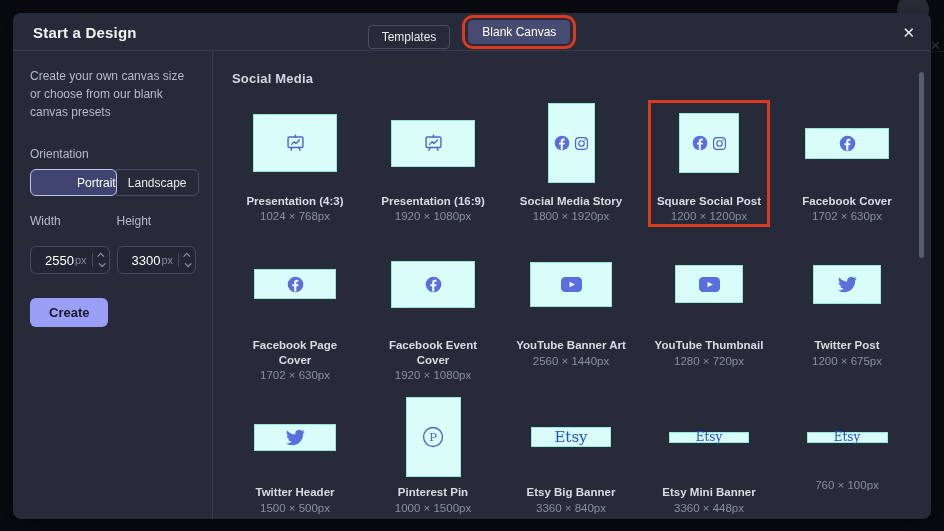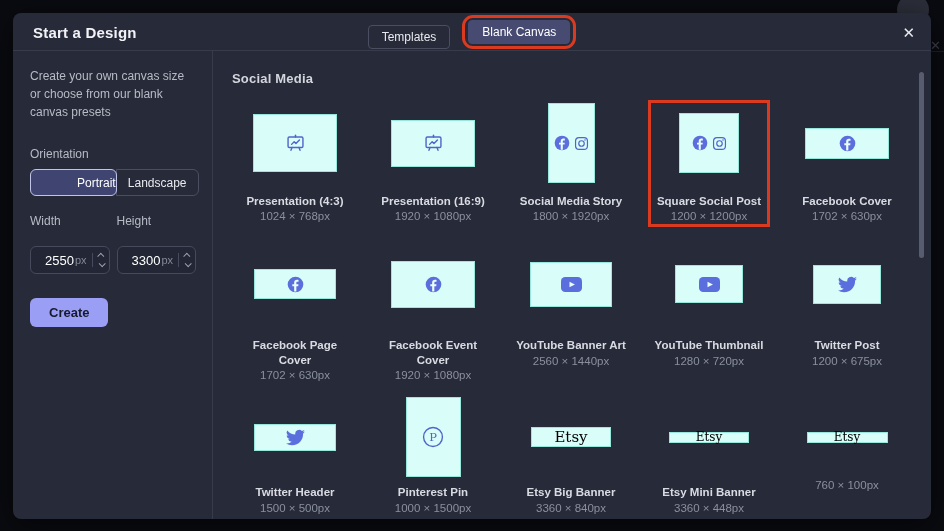--- a/index.html
+++ b/index.html
@@ -67,21 +67,21 @@
   .preview-wrap.r1{height:86px;}
   .preview-wrap.r2{height:92px;}
   .preview-wrap.r3{height:80px;}
   .preview{background:var(--preview-bg);border:1px solid var(--preview-border);
            display:flex;align-items:center;justify-content:center;gap:4px;overflow:visible;}
   .preset-name{margin-top:8px;font-size:11.5px;font-weight:700;color:var(--preset-name-text);
                text-align:center;line-height:1.25;max-width:118px;}
   .preset-size{margin-top:2px;font-size:11.5px;color:var(--preset-size-text);text-align:center;}
   .annotation-frame{position:absolute;left:8px;right:8px;top:0;bottom:-5px;
                     border:3px solid var(--annotation-red);pointer-events:none;}
-  .etsy-txt{font-family:"DejaVu Serif",serif;color:#000000;line-height:1;}
+  .etsy-txt{font-family:"DejaVu Serif",serif;color:#1d4ed8;line-height:1;}
   .etsy-lg{font-size:15px;}
   .etsy-sm{font-size:12px;}
   .scrollbar-thumb{position:absolute;right:7px;top:21px;width:5px;height:186px;border-radius:3px;
                    background:var(--scrollbar);cursor:grab;}
 </style>
 </head>
 <body>
 
 <div class="bg-avatar"></div>
 <div class="bg-close">✕</div>

